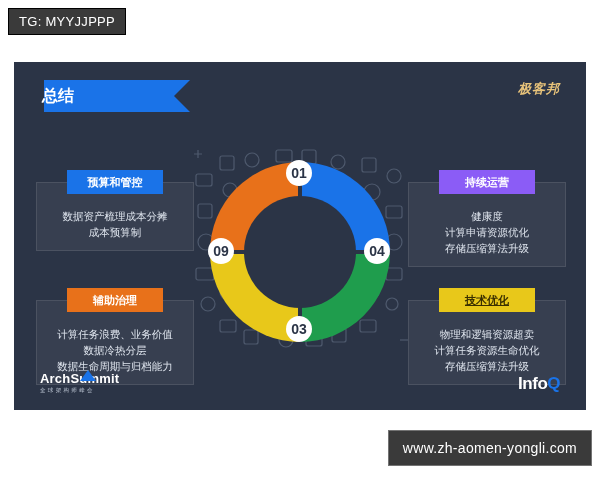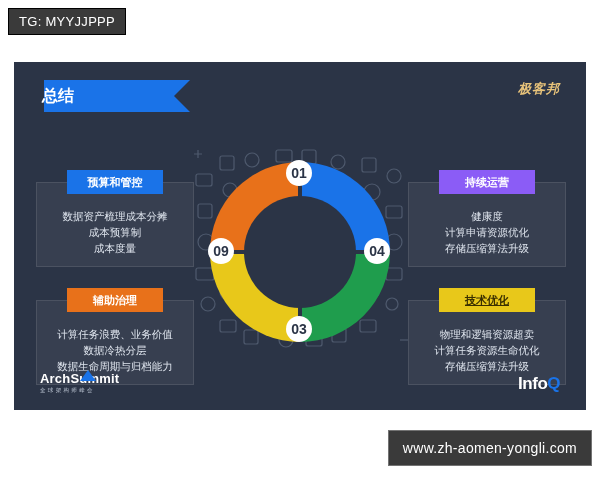--- a/index.html
+++ b/index.html
@@ -143,21 +143,20 @@
       <div class="num" id="num-02">09</div>
       <div class="num" id="num-03">03</div>
       <div class="num" id="num-04">04</div>
     </div>
 
     <div class="card" id="card-budget">
       <div class="card-head h-blue">预算和管控</div>
       <div class="card-body">
         <div>数据资产梳理成本分摊</div>
         <div>成本预算制</div>
-        <div>成本度量</div>
       </div>
     </div>
 
     <div class="card" id="card-assist">
       <div class="card-head h-orange">辅助治理</div>
       <div class="card-body">
         <div>计算任务浪费、业务价值</div>
         <div>数据冷热分层</div>
         <div>数据生命周期与归档能力</div>
       </div>

